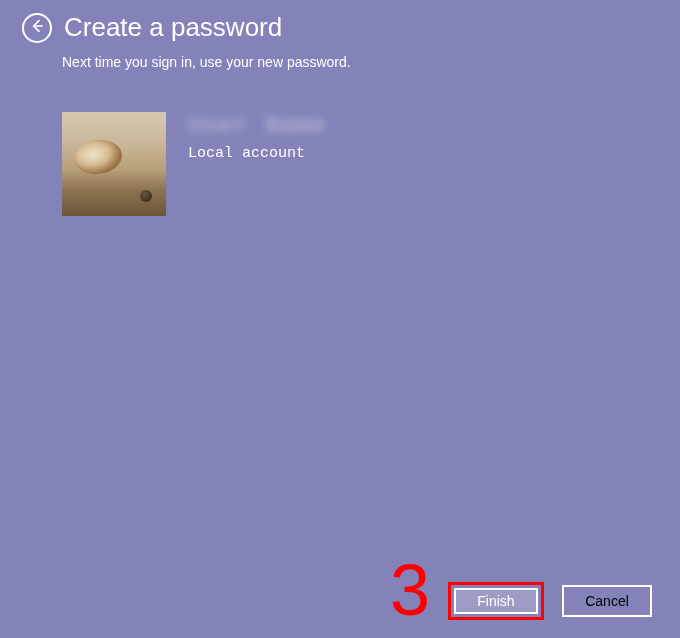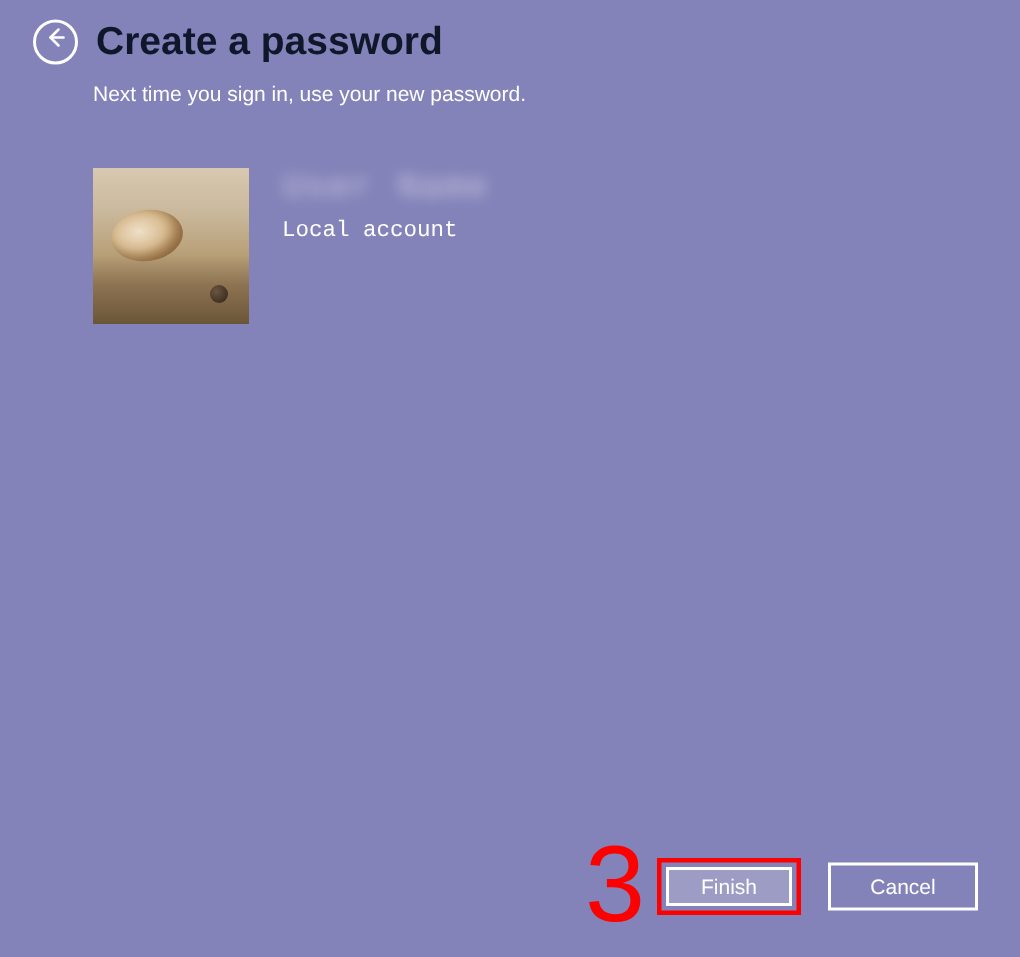--- a/index.html
+++ b/index.html
@@ -34,22 +34,22 @@
       justify-content: center;
       cursor: pointer;
       background: transparent;
     }
     .back-btn svg {
       width: 16px;
       height: 16px;
     }
     .title {
       font-size: 26px;
-      font-weight: 700;
-      color: #0f172a;
+      font-weight: 400;
+      color: #ffffff;
     }
     .subtitle {
       position: absolute;
       top: 54px;
       left: 62px;
       font-size: 14px;
       font-weight: 400;
       color: #ffffff;
       text-align: right;
     }
@@ -102,32 +102,32 @@
       filter: blur(5px);
       letter-spacing: 1px;
     }
     .account-type {
       font-size: 15px;
       font-weight: 400;
       color: #ffffff;
     }
     .button-bar {
       position: absolute;
-      bottom: 28px;
+      bottom: 18px;
       right: 28px;
       display: flex;
       gap: 18px;
       align-items: center;
     }
     .btn {
-      width: 100px;
+      width: 90px;
       height: 32px;
       border: 2px solid #ffffff;
       background: transparent;
-      color: #ffffff;
+      color: #000000;
       font-size: 14px;
       font-family: inherit;
       cursor: pointer;
       display: flex;
       align-items: center;
       justify-content: center;
     }
     .btn-primary-wrap {
       border: 3px solid #ff0000;
       padding: 3px;

